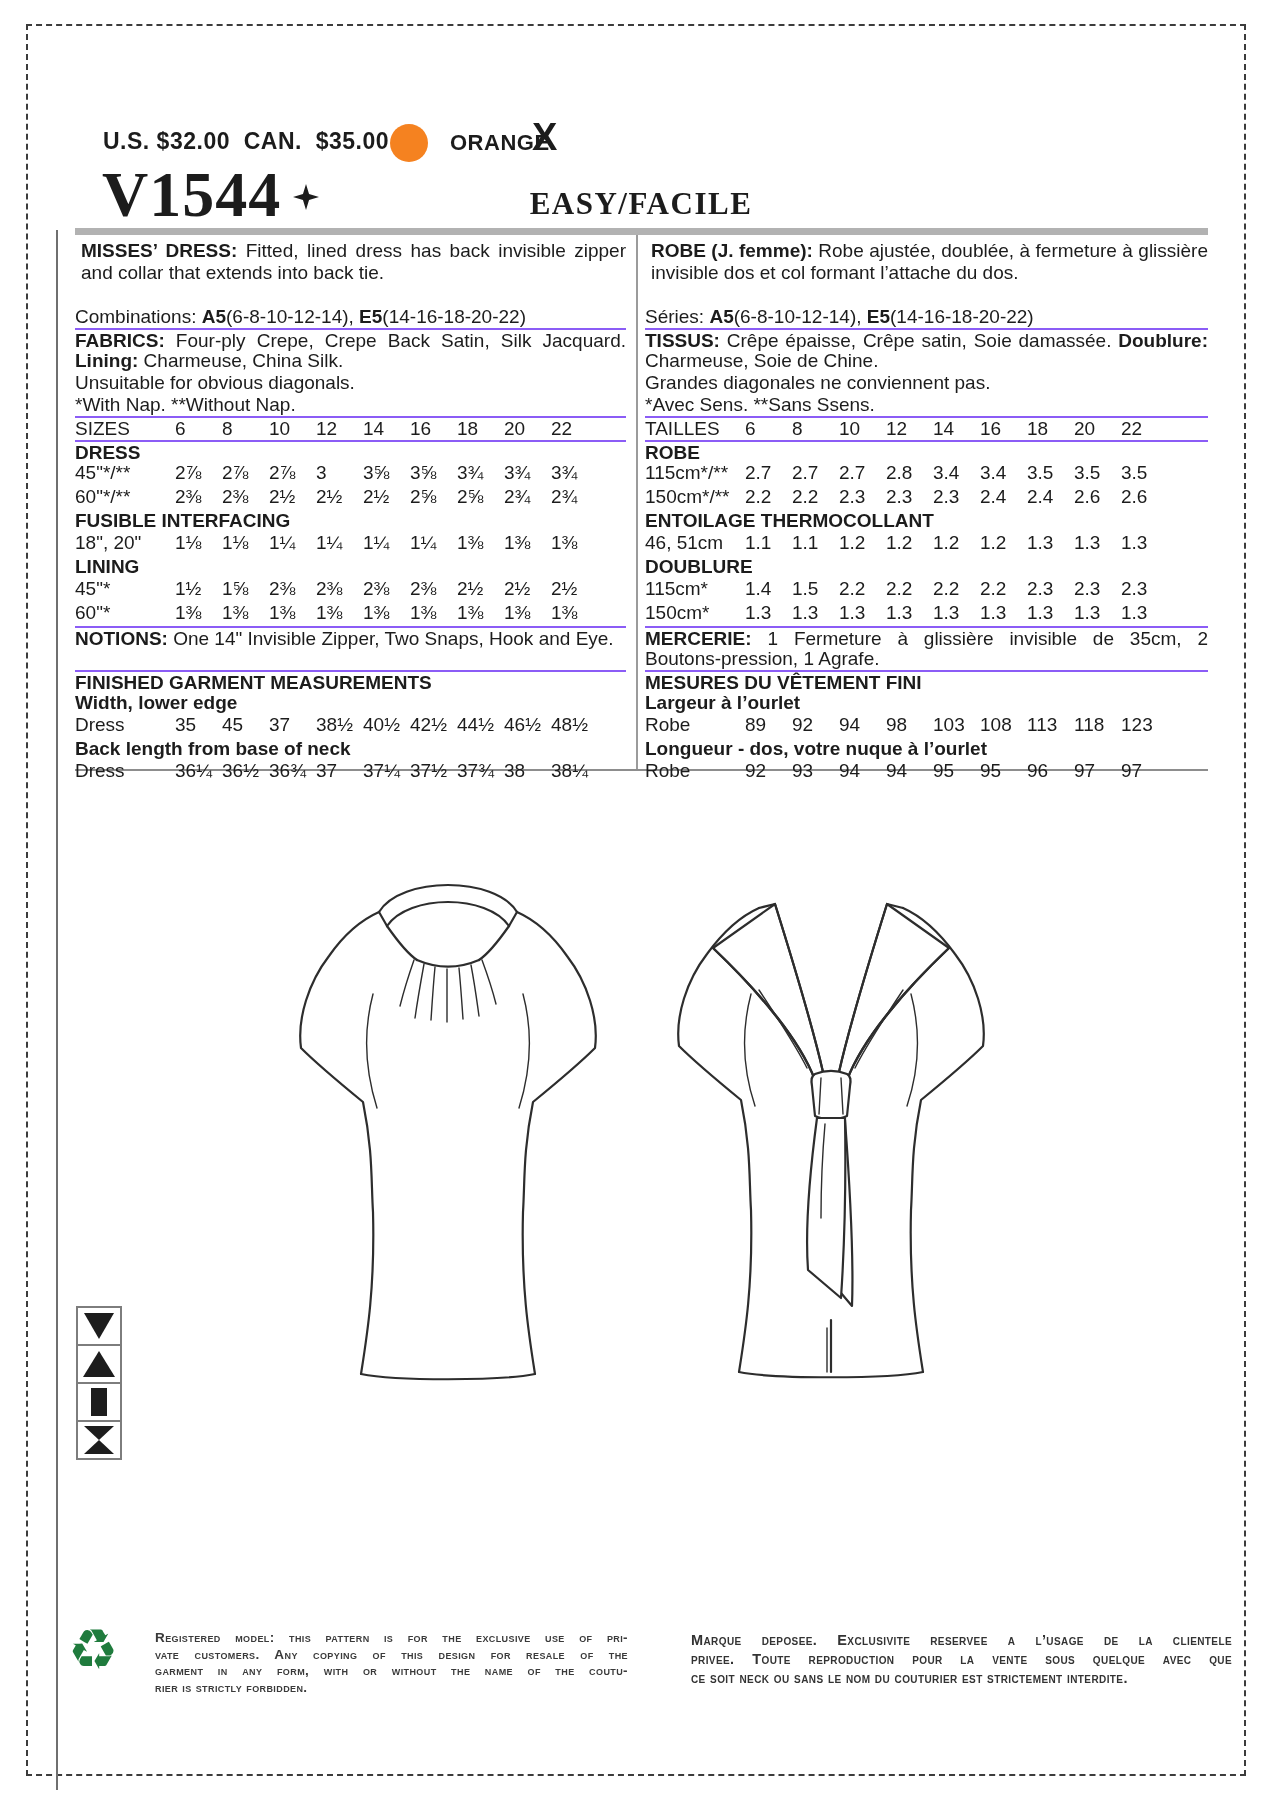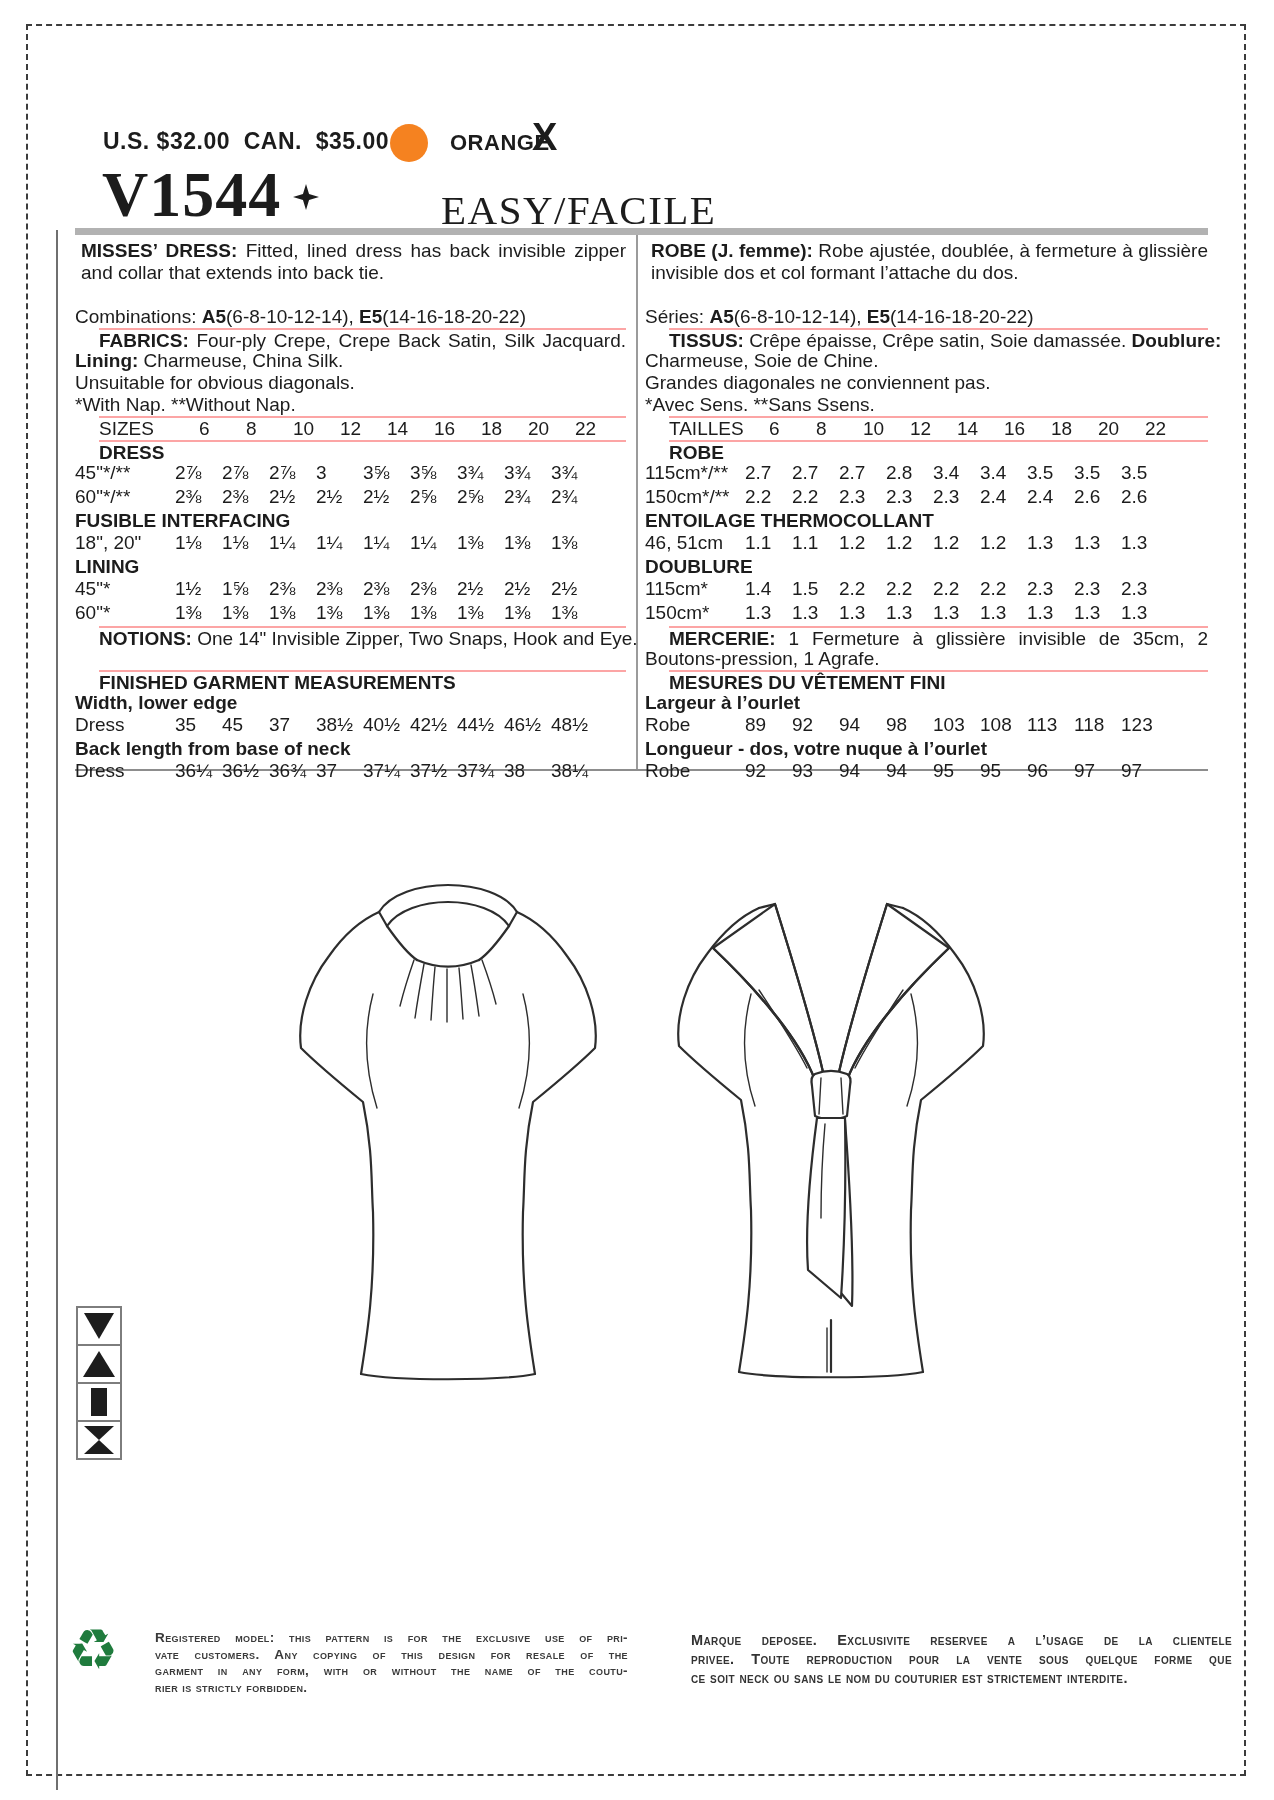--- a/index.html
+++ b/index.html
@@ -49,36 +49,36 @@
     font-size: 38px; font-weight: bold;
   }
   .pattern-number {
     position: absolute; left: 102px; top: 152px;
     font-family: "Liberation Serif", serif;
     font-size: 64px; font-weight: bold; letter-spacing: 1px;
   }
   .pattern-number .star-icon { display:inline-block; margin-left: 12px; vertical-align: 6px; }
   .difficulty {
     position: absolute; left: 441px; top: 186px; width: 400px;
-    text-align: left;
+    text-align: center;
     font-family: "Liberation Serif", serif;
-    font-size: 41px; font-weight: normal; letter-spacing: 1.5px;
+    font-size: 31px; font-weight: bold; letter-spacing: 1.5px;
   }
   .gray-bar {
     position: absolute; left: 75px; top: 228px;
     width: 1133px; height: 7px; background: #b2b2b2;
   }
   
   .col { position: absolute; top: 240px; font-size: 19px; line-height: 22px; }
   .col.en { left: 75px;  width: 551px; }
   .col.fr { left: 645px; width: 563px; }
   .ln   { height: 22px; line-height: 22px; white-space: nowrap; overflow: visible; }
   .p2   { height: 44px; line-height: 22px; text-align: justify; margin-left: 6px; }
   .b    { font-weight: bold; }
-  .rule { border-top: 2px solid #fca5a5; margin-left: 24px; }
+  .rule { border-top: 2px solid #8b5cf6; }
   .jlast { text-align: justify; text-align-last: justify; }
   .trow { display: flex; height: 24px; line-height: 22px; }
   .tlabel { width: 100px; flex: none; }
   .cells { display: flex; flex: 1; }
   .cells .cell { width: 47px; flex: none; }
   
   .front-svg { position: absolute; left: 283px; top: 868px; }
   .back-svg  { position: absolute; left: 655px; top: 868px; }
   
   .symbols { position: absolute; left: 76px; top: 1306px; }
@@ -479,17 +479,17 @@
 
   <div class="recycle-icon">♻</div>
   <div class="footer-en">
     <div class="fline">Registered model: this pattern is for the exclusive use of pri-</div>
     <div class="fline">vate customers. Any copying of this design for resale of the</div>
     <div class="fline">garment in any form, with or without the name of the coutu-</div>
     <div class="fline last">rier is strictly forbidden.</div>
   </div>
   <div class="footer-fr">
     <div class="fline">Marque deposee. Exclusivite reservee a l’usage de la clientele</div>
-    <div class="fline">privee. Toute reproduction pour la vente sous quelque forme que</div>
+    <div class="fline">privee. Toute reproduction pour la vente sous quelque avec que</div>
     <div class="fline last">ce soit neck ou sans le nom du couturier est strictement interdite.</div>
   </div>
 
 </div>
 
 </body></html>

